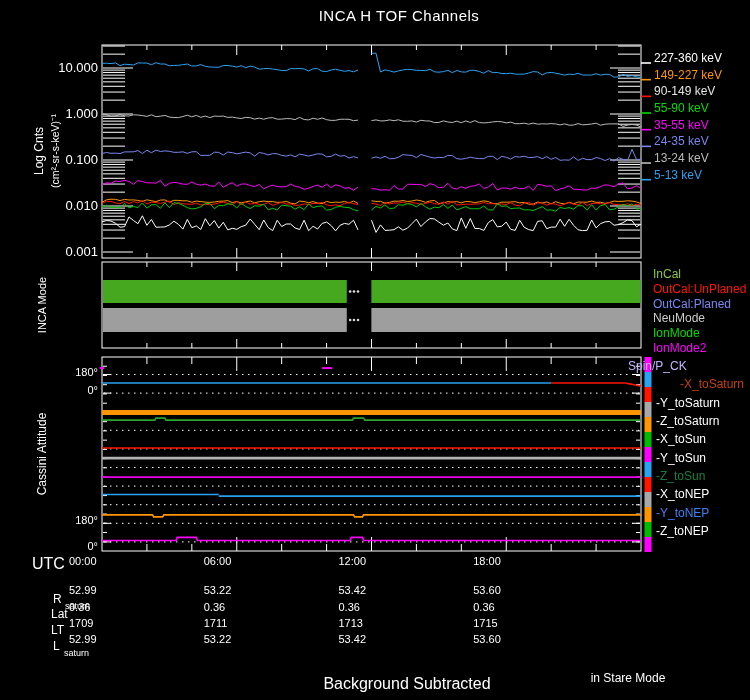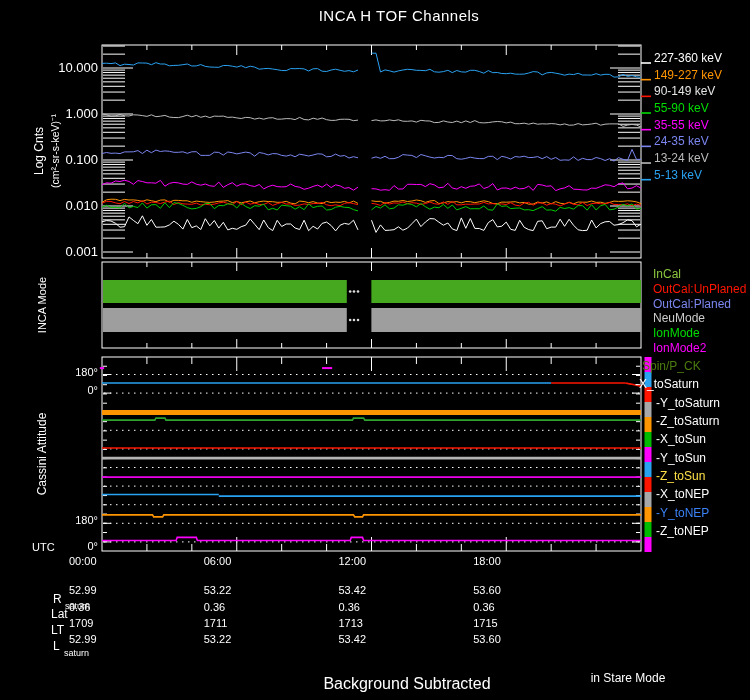--- a/index.html
+++ b/index.html
@@ -298,21 +298,21 @@
   <div class="abs ytick rt" style="top:108px;">1.000</div>
   <div class="abs ytick rt" style="top:154px;">0.100</div>
   <div class="abs ytick rt" style="top:200px;">0.010</div>
   <div class="abs ytick rt" style="top:246px;">0.001</div>
 
   <div class="abs atick rt" style="top:366px;">180°</div>
   <div class="abs atick rt" style="top:384px;">0°</div>
   <div class="abs atick rt" style="top:514px;">180°</div>
   <div class="abs atick rt" style="top:540px;">0°</div>
 
-  <div class="abs" style="left:8px;top:541px;font-size:11px;">UTC</div>
+  <div class="abs" style="left:8px;top:555px;font-size:16px;">UTC</div>
 
   <div class="rowlab" style="left:29px;top:592px;">R</div>
   <div class="sub" style="left:41px;top:601px;">saturn</div>
   <div class="rowlab" style="left:27px;top:607px;">Lat</div>
   <div class="rowlab" style="left:27px;top:623px;text-align:right;">LT</div>
   <div class="rowlab" style="left:29px;top:639px;">L</div>
   <div class="sub" style="left:40px;top:648px;">saturn</div>
 
   <div class="abs ctr" style="left:383px;top:675px;font-size:16px;">Background Subtracted</div>
   <div class="abs ctr" style="left:604px;top:671px;font-size:12px;">in Stare Mode</div>
@@ -325,27 +325,27 @@
       <div class="legend-item vctr" style="left:630px;top:124.68px;color:#FF00FF;">35-55 keV</div>
       <div class="legend-item vctr" style="left:630px;top:141.35000000000002px;color:#7B86F0;">24-35 keV</div>
       <div class="legend-item vctr" style="left:630px;top:158.02px;color:#BBBBBB;">13-24 keV</div>
       <div class="legend-item vctr" style="left:630px;top:174.69px;color:#2AA2F2;">5-13 keV</div>
       <div class="legend-item vctr" style="left:629px;top:274px;color:#8CC63F;">InCal</div>
       <div class="legend-item vctr" style="left:629px;top:288.8px;color:#FF1500;">OutCal:UnPlaned</div>
       <div class="legend-item vctr" style="left:629px;top:303.6px;color:#7B86F0;">OutCal:Planed</div>
       <div class="legend-item vctr" style="left:629px;top:318.4px;color:#CCCCCC;">NeuMode</div>
       <div class="legend-item vctr" style="left:629px;top:333.2px;color:#00DD00;">IonMode</div>
       <div class="legend-item vctr" style="left:629px;top:348px;color:#FF00FF;">IonMode2</div>
-      <div class="legend-item vctr" style="left:618px;top:366px;color:#4d7c0f;">Spin/P_CK</div>
-      <div class="legend-item vctr" style="left:611px;top:384.33px;color:#ffffff;">-X_toSaturn</div>
+      <div class="legend-item vctr" style="left:604px;top:366px;color:#c4b5fd;">Spin/P_CK</div>
+      <div class="legend-item vctr" style="left:656px;top:384.33px;color:#c2410c;">-X_toSaturn</div>
       <div class="legend-item vctr" style="left:632px;top:402.65999999999997px;color:#fff;">-Y_toSaturn</div>
       <div class="legend-item vctr" style="left:632px;top:420.99px;color:#fff;">-Z_toSaturn</div>
       <div class="legend-item vctr" style="left:632px;top:439.32px;color:#fff;">-X_toSun</div>
       <div class="legend-item vctr" style="left:632px;top:457.65px;color:#fff;">-Y_toSun</div>
-      <div class="legend-item vctr" style="left:632px;top:475.98px;color:#fde047;">-Z_toSun</div>
+      <div class="legend-item vctr" style="left:632px;top:475.98px;color:#15803d;">-Z_toSun</div>
       <div class="legend-item vctr" style="left:632px;top:494.31px;color:#fff;">-X_toNEP</div>
       <div class="legend-item vctr" style="left:632px;top:512.64px;color:#3b82f6;">-Y_toNEP</div>
       <div class="legend-item vctr" style="left:632px;top:530.97px;color:#fff;">-Z_toNEP</div>
       <div class="tbl" style="left:85px;top:555px;">00:00</div>
       <div class="tbl" style="left:219.75px;top:555px;">06:00</div>
       <div class="tbl" style="left:354.5px;top:555px;">12:00</div>
       <div class="tbl" style="left:489.25px;top:555px;">18:00</div>
       <div class="tbl" style="left:85px;top:584px;">52.99</div>
       <div class="tbl" style="left:219.75px;top:584px;">53.22</div>
       <div class="tbl" style="left:354.5px;top:584px;">53.42</div>

